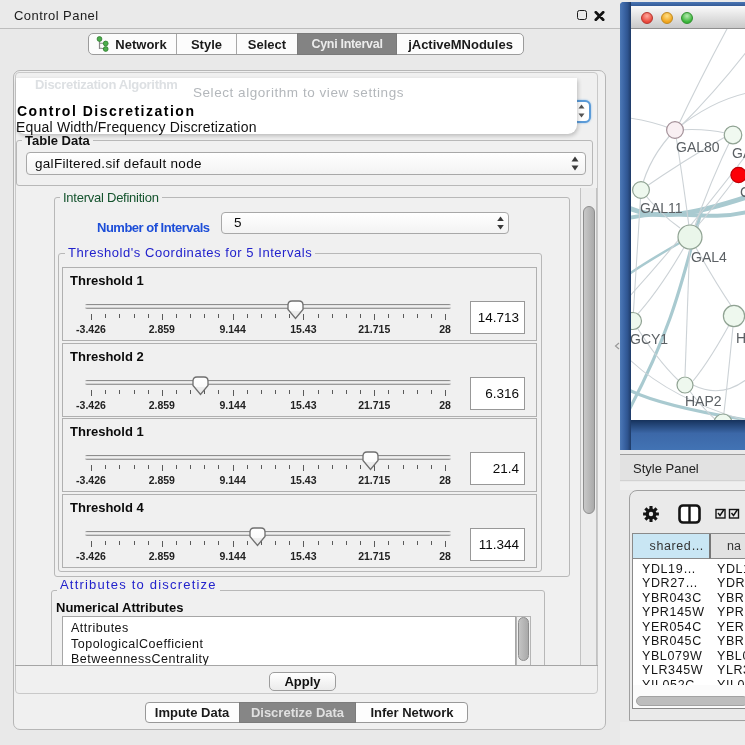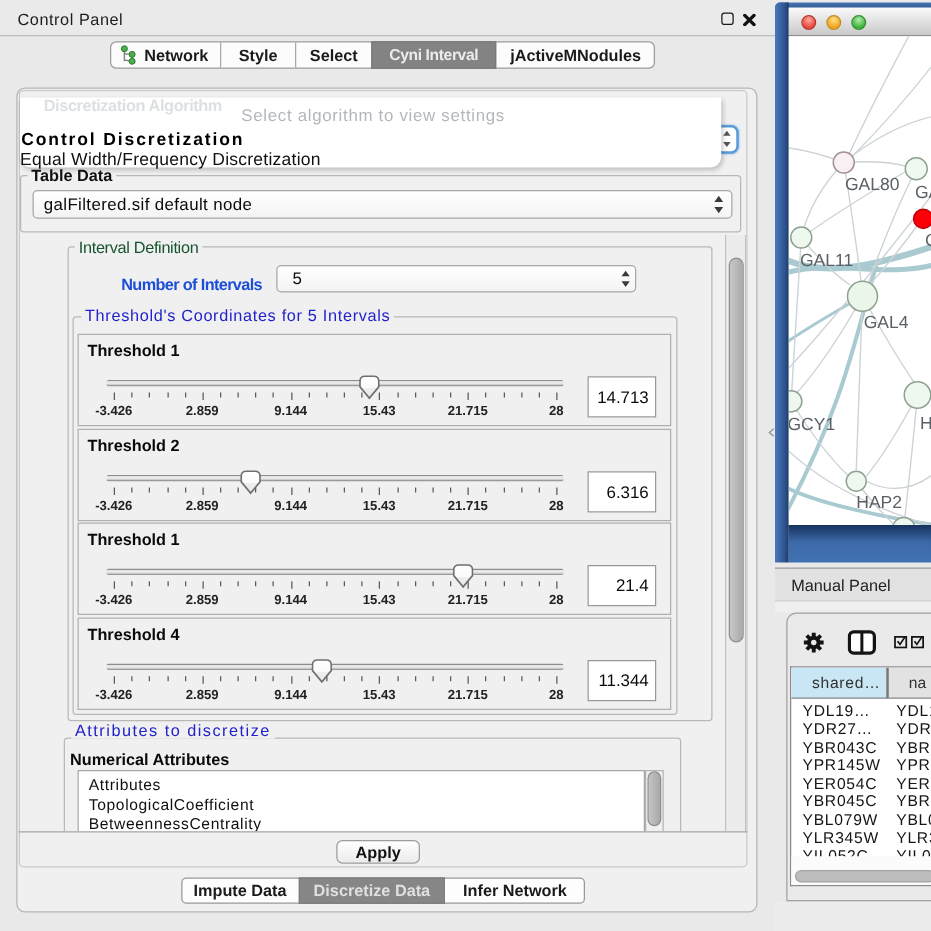--- a/index.html
+++ b/index.html
@@ -336,21 +336,21 @@
 <text x="9" y="184">GAL11</text>
 <text x="60" y="233">GAL4</text>
 <text x="-1" y="315">GCY1</text>
 <text x="105" y="314">H</text>
 <text x="54" y="377">HAP2</text>
 </g>
 </svg></div>
 <div class="abs" style="left:620px;top:482px;width:125px;height:8px;background:#efefef;"></div>
 <div class="abs" style="left:620px;top:722px;width:125px;height:23px;background:#ececec;"></div>
 <div class="abs" style="left:620px;top:454px;width:125px;height:27px;background:#e2e2e2;border-top:1px solid #9d9d9d;border-bottom:1px solid #d2d2d2;"></div>
-<div class="abs" style="left:633px;top:461px;font-size:13px;color:#222;">Manual Panel</div>
+<div class="abs" style="left:633px;top:461px;font-size:13px;color:#222;">Style Panel</div>
 <div class="abs" style="left:629px;top:490px;width:120px;height:231px;background:#eaeaea;border:1px solid #a0a0a0;border-radius:8px 0 0 0;"></div>
 <svg class="abs" style="left:642px;top:505px;" width="18" height="18" viewBox="0 0 18 18">
 <circle cx="9" cy="9" r="5.4" fill="#141414"></circle>
 <path d="M12.5 9.0 L16.9 9.0 M11.5 11.5 L14.6 14.6 M9.0 12.5 L9.0 16.9 M6.5 11.5 L3.4 14.6 M5.5 9.0 L1.1 9.0 M6.5 6.5 L3.4 3.4 M9.0 5.5 L9.0 1.1 M11.5 6.5 L14.6 3.4" stroke="#141414" stroke-width="3.1"></path>
 <circle cx="9" cy="9" r="2.2" fill="#eaeaea"></circle>
   </svg>
 <svg class="abs" style="left:678px;top:504px;" width="23" height="20" viewBox="0 0 23 20">
 <rect x="1.5" y="1.5" width="20" height="17" rx="3.5" fill="#fff" stroke="#141414" stroke-width="2.6"></rect>
 <path d="M11.5 2 L11.5 18" stroke="#141414" stroke-width="2.4"></path>
   </svg>

